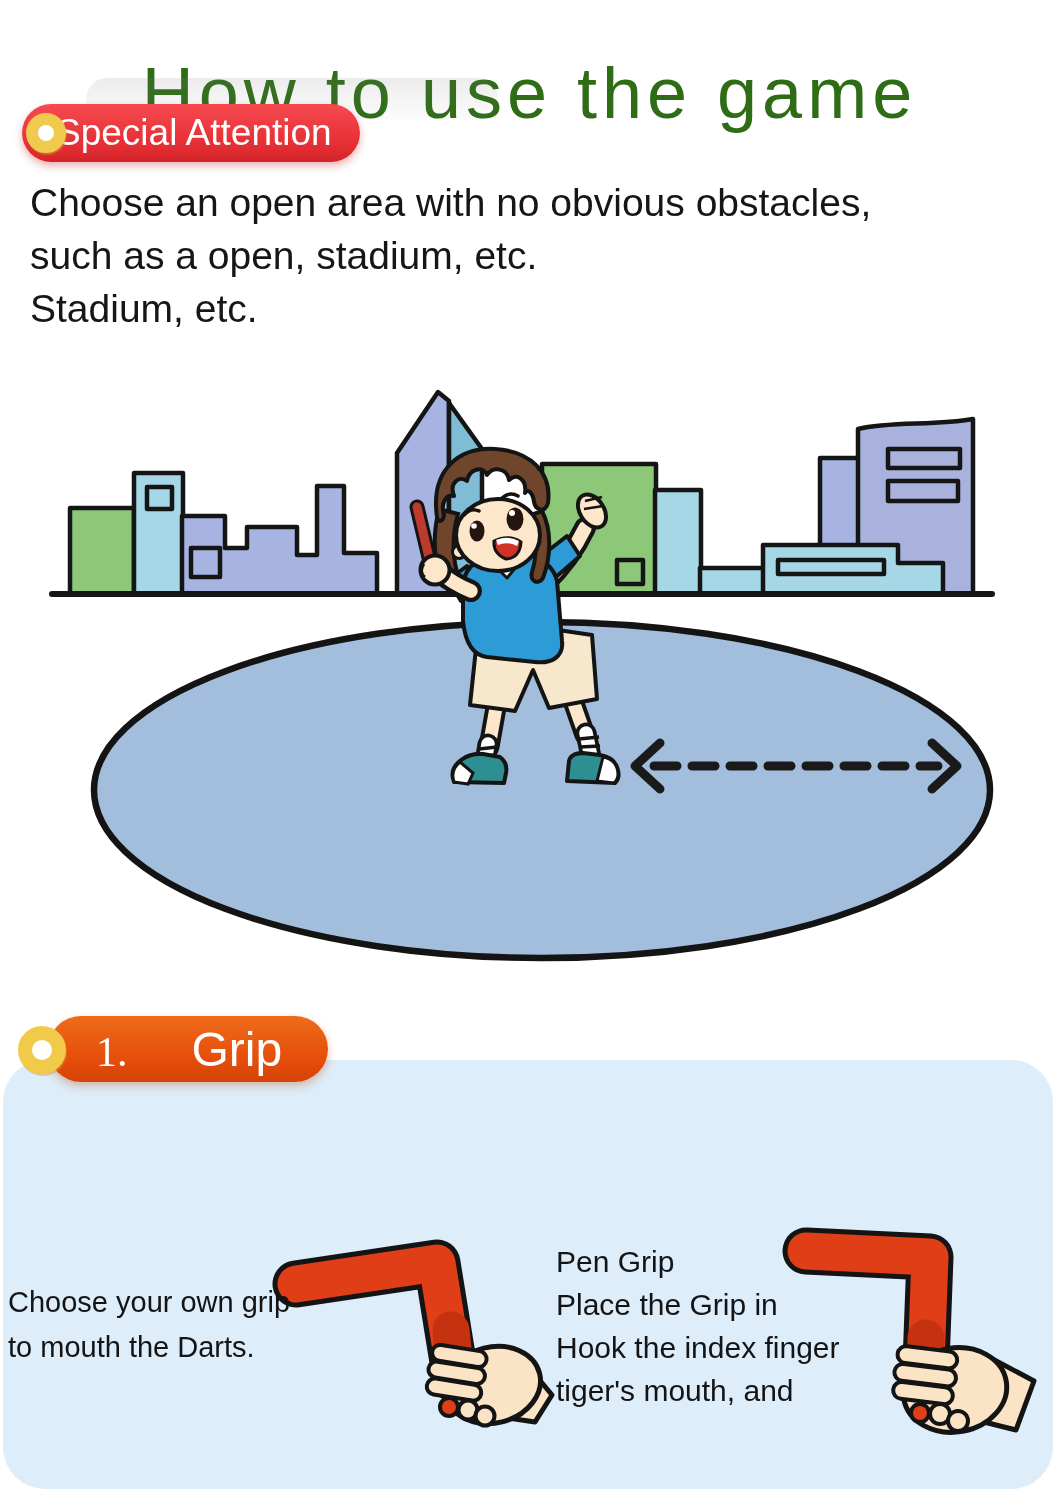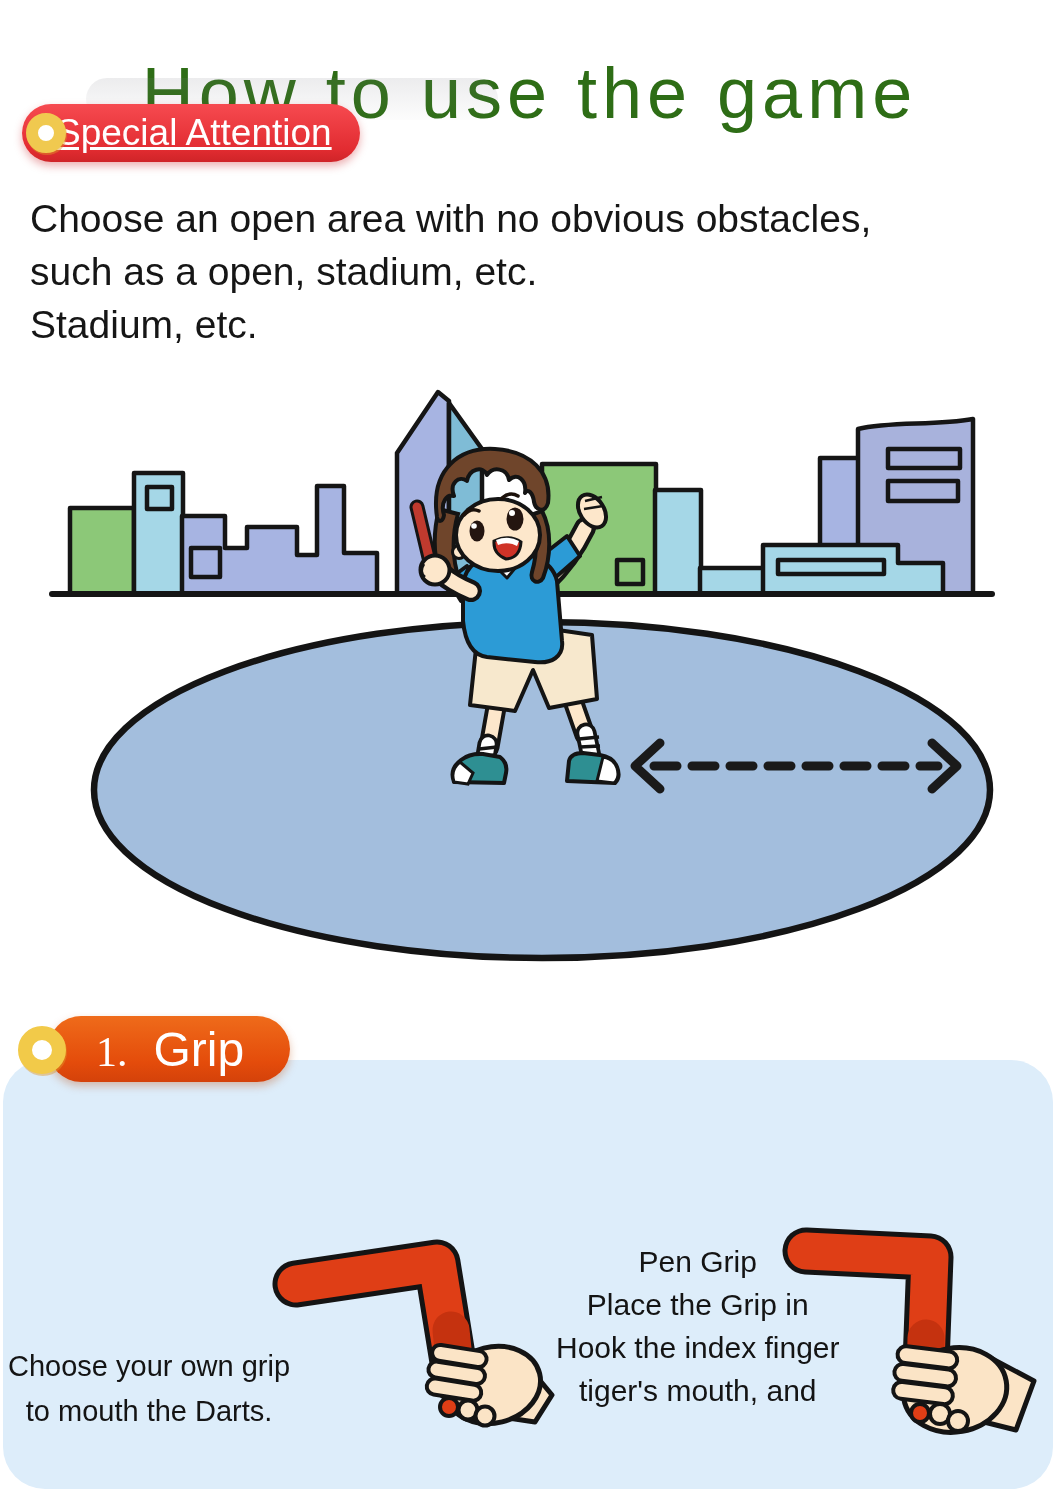--- a/index.html
+++ b/index.html
@@ -18,50 +18,49 @@
     z-index:1;
   }
   .badge{
     position:absolute;display:flex;align-items:center;color:#ffffff;white-space:nowrap;z-index:2;
   }
   .badge-red{
     left:22px;top:104px;height:58px;border-radius:29px;
     padding:0 28px 0 34px;font-size:37px;
     background:linear-gradient(180deg,#f64a50 0%,#e22c31 78%,#cf2428 100%);
     box-shadow:0 4px 9px rgba(200,30,35,0.35);
-    text-decoration:underline;
   }
   .badge-orange{
     left:48px;top:1016px;height:66px;border-radius:33px;
     padding:0 46px 0 48px;
     background:linear-gradient(180deg,#ef6b1a 0%,#e44c0b 70%,#d4420a 100%);
     box-shadow:0 4px 8px rgba(190,80,20,0.35);
   }
   .badge-orange .num{
     font-family:"Liberation Serif", serif;font-size:42px;margin-right:26px;margin-top:6px;
   }
-  .badge-orange .grip-label{font-size:48px;}
+  .badge-orange .grip-label{font-size:48px;margin-left:38px;}
   .dot{
     position:absolute;border-radius:50%;background:#ffffff;box-sizing:border-box;z-index:3;
     box-shadow:1px 2px 0 rgba(225,150,40,0.45);
   }
   .dot-small{left:26px;top:113px;width:40px;height:40px;border:12px solid #f0c94f;}
   .dot-big{left:18px;top:1026px;width:48px;height:48px;border:14px solid #f2ca49;}
   .intro{
-    position:absolute;left:30px;top:192px;
+    position:absolute;left:30px;top:176px;
     font-size:39px;line-height:53px;color:#161616;
   }
   .scene-svg{position:absolute;left:0;top:380px;width:1059px;height:620px;}
   .panel{
     position:absolute;left:3px;top:1060px;width:1050px;height:429px;
     border-radius:42px;background:#ddedfa;
   }
   .grips-svg{position:absolute;left:0;top:1040px;width:1059px;height:460px;}
-  .caption{position:absolute;color:#141414;z-index:2;text-align:center;}
-  .caption-left{left:8px;top:1344px;font-size:29px;line-height:45px;}
+  .caption{position:absolute;color:#141414;z-index:2;}
+  .caption-left{left:8px;top:1280px;font-size:29px;line-height:45px;}
   .caption-right{left:556px;top:1240px;font-size:30px;line-height:43px;}
 </style>
 </head>
 <body>
 
 <div class="page">
 
   <h1 class="page-title">How to use the game</h1>
 
   <div class="glow-strip"></div>

